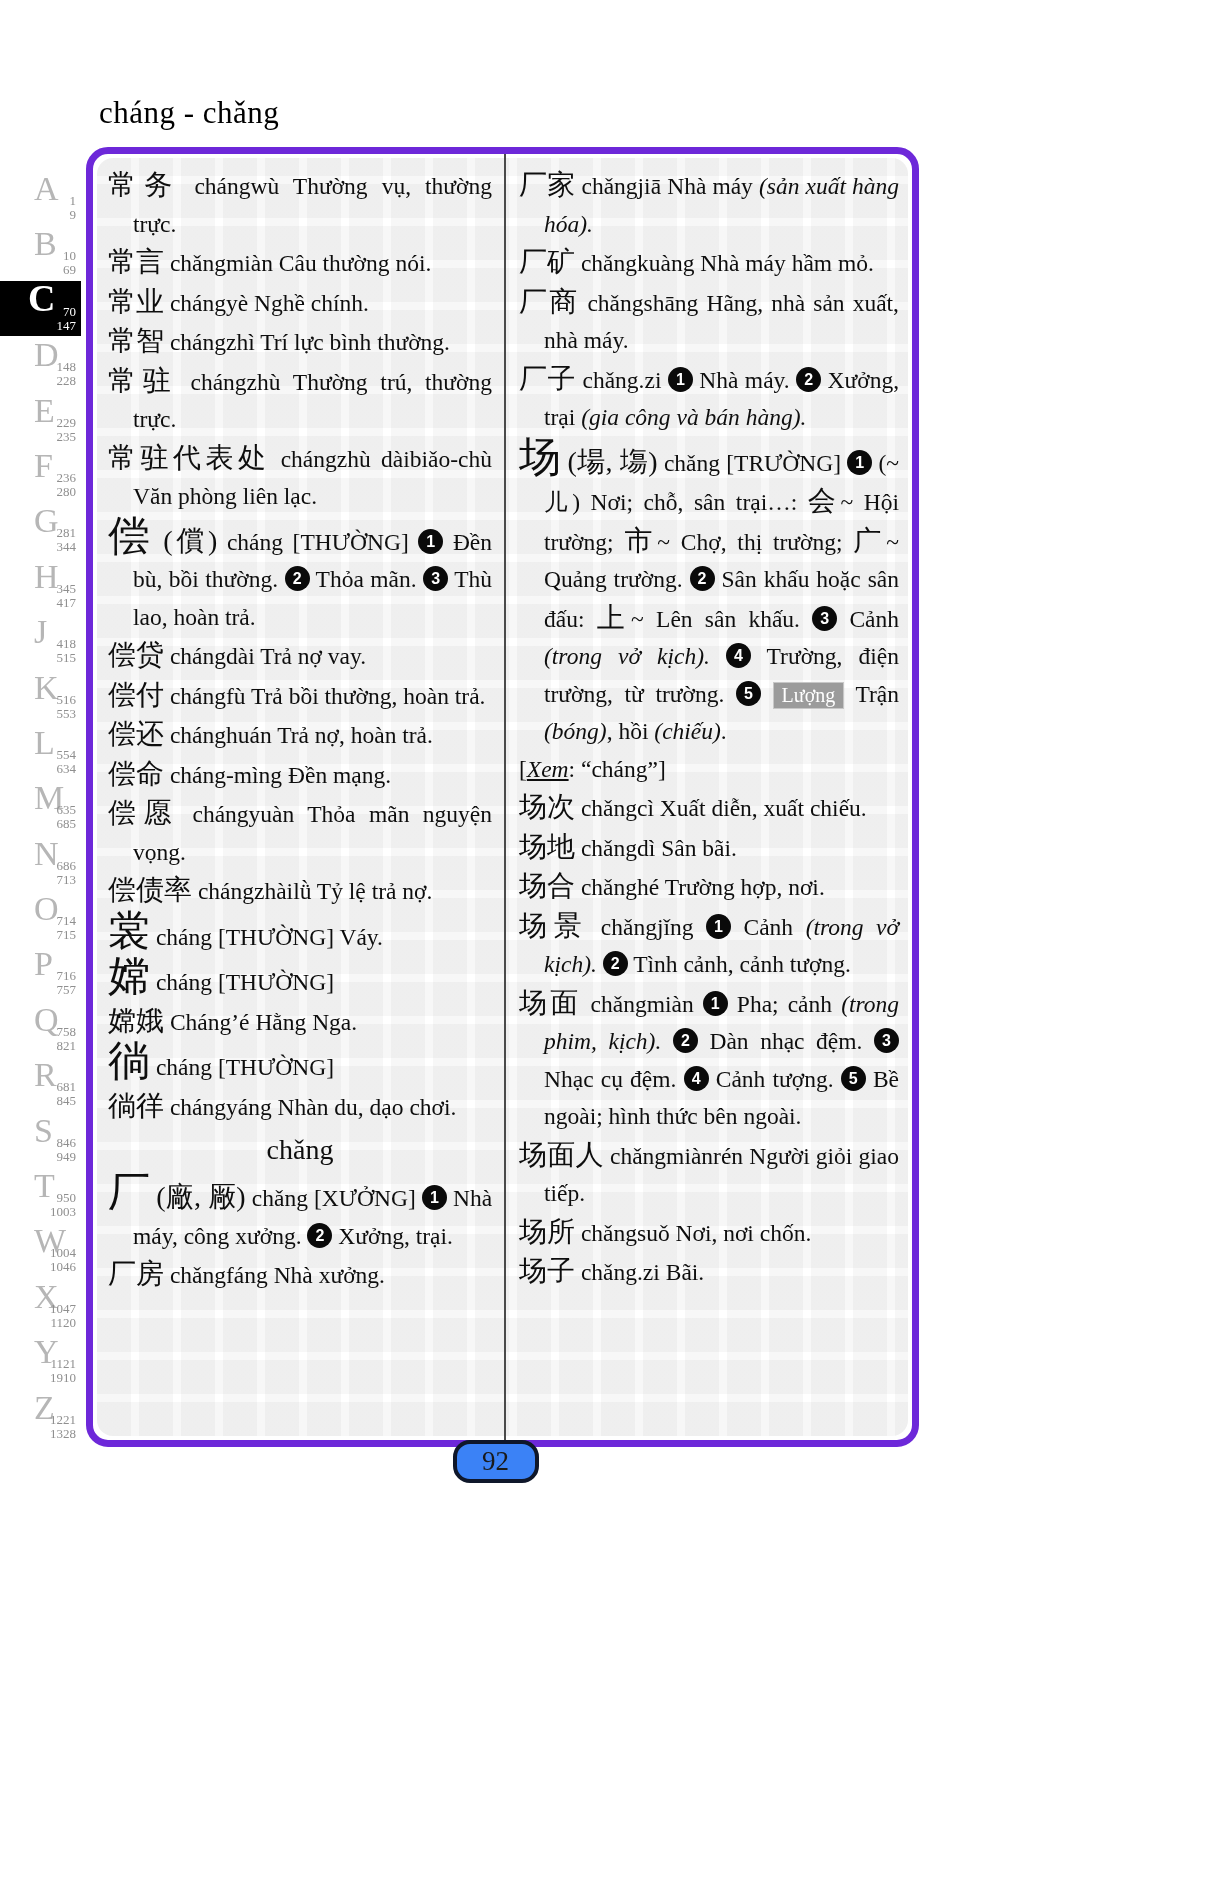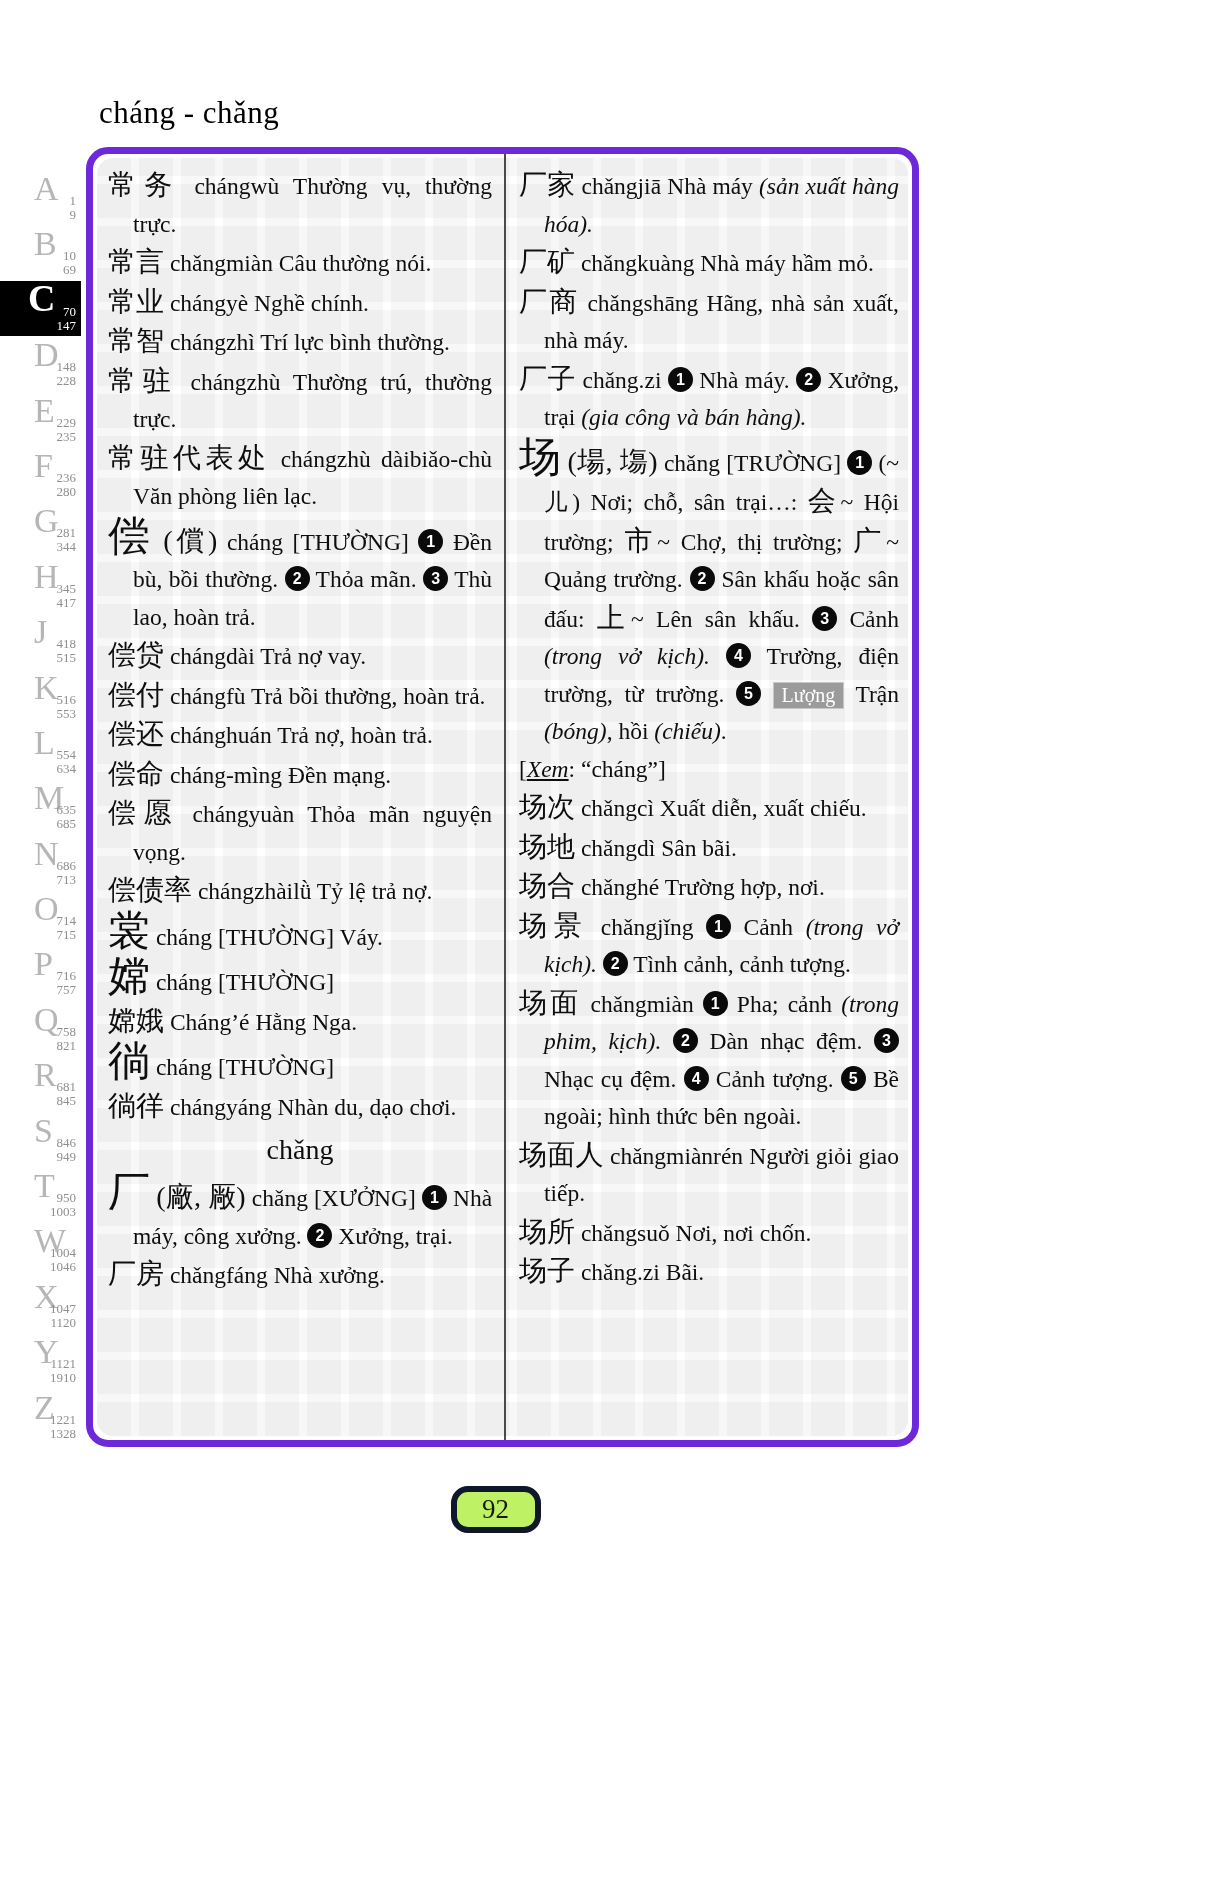--- a/index.html
+++ b/index.html
@@ -93,25 +93,24 @@
     font-family: Liberation Serif, serif;
     font-size: 20px; line-height: 26px;
     padding: 1px 8px 2px;
     border: 1px solid #c7c7c7;
   }
 
   
   .page-footer { position: absolute; left: 86px; top: 1440px; width: 819px; text-align: center; }
   .page-number-pill {
     display: inline-block; min-width: 46px;
-    border: 6px solid #0f172a; border-radius: 17px;
-    background: #bef264;
+    border: 4px solid #0f172a; border-radius: 17px;
+    background: #3b82f6;
     font-size: 27px; line-height: 33px; padding: 1px 16px;
     color: #1a1a1a;
-    margin-top: 46px;
   }
 </style>
 </head>
 <body>
 
 <div class="page">
 
   <div class="page-header">cháng - chǎng</div>
 
   <div class="sidebar" id="sidebar">

